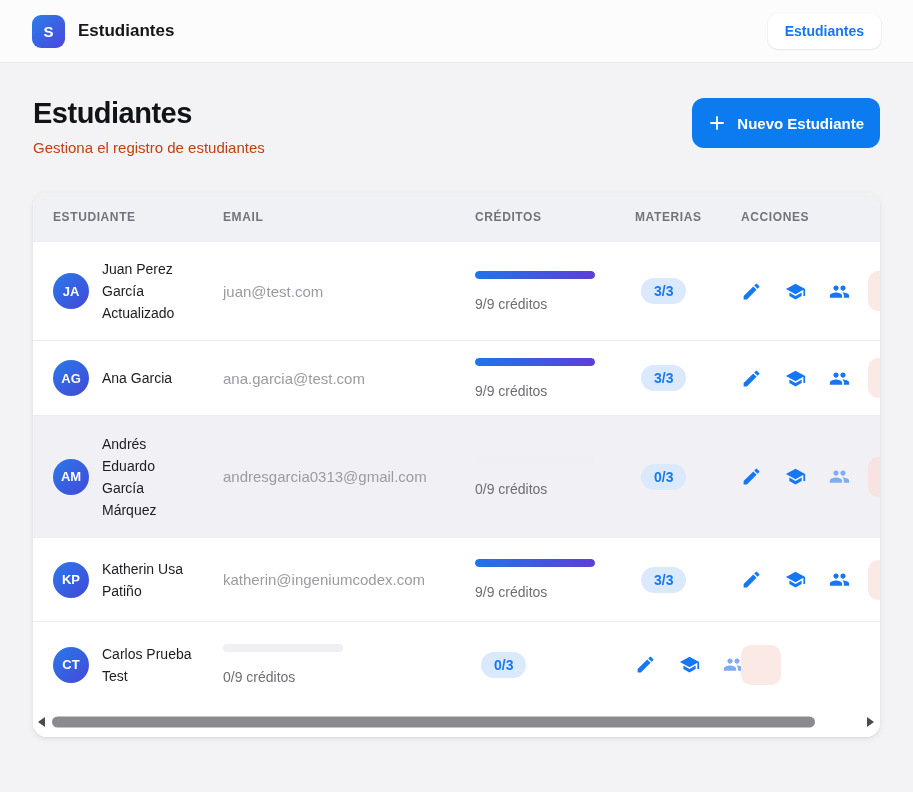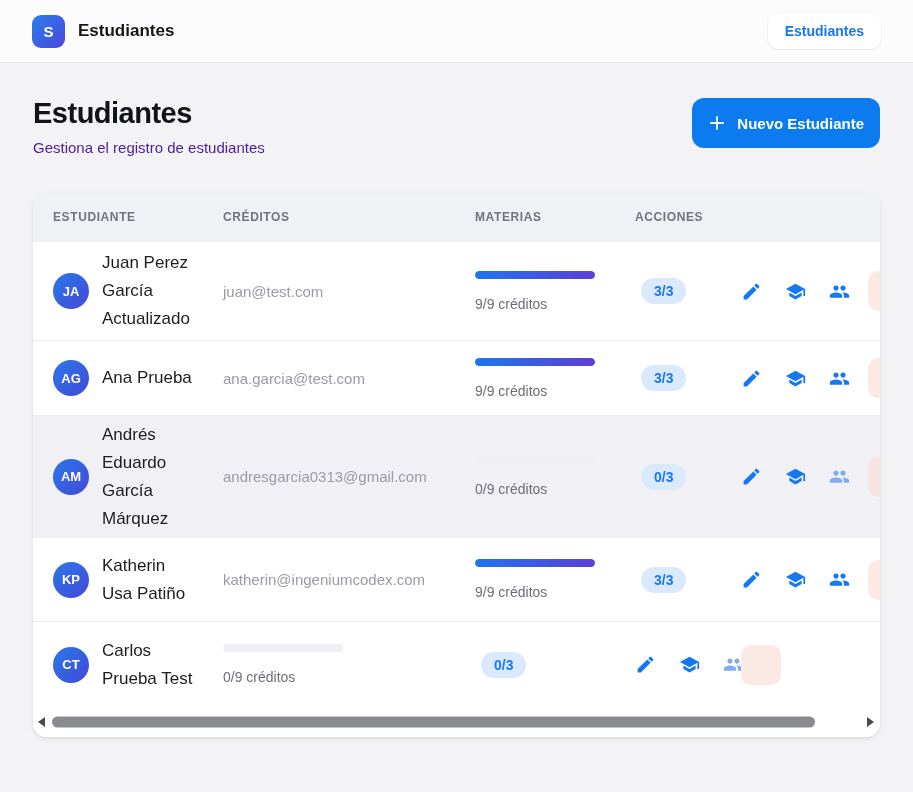--- a/index.html
+++ b/index.html
@@ -34,21 +34,21 @@
     cursor:pointer;
   }
 
   
   .main { padding:0 33px; }
   .page-header {
     margin-top:34px;
     display:flex; justify-content:space-between; align-items:flex-start;
   }
   .page-title { font-size:29px; font-weight:700; letter-spacing:-.5px; color:#121317; }
-  .page-subtitle { margin-top:9px; font-size:15px; color:#4c1d95; }
+  .page-subtitle { margin-top:9px; font-size:15px; color:#c2410c; }
   .btn-primary {
     display:flex; align-items:center; gap:11px;
     height:50px; padding:0 16px; margin-top:1px;
     background:#0d7bf0; color:#fff; border:none; border-radius:12px;
     font-family:inherit; font-size:15px; font-weight:600; cursor:pointer;
   }
   .btn-primary svg { display:block; }
 
   
   .card {
@@ -74,21 +74,21 @@
   .r0 { min-height:99px; } .r1 { min-height:75px; } .r2 { min-height:122px; }
   .r3 { min-height:84px; } .r4 { min-height:86px; }
 
   .student-cell { display:flex; align-items:center; gap:13px; }
   .avatar {
     flex:0 0 36px; width:36px; height:36px; border-radius:50%;
     background:linear-gradient(135deg,#2b79e9,#4348d8);
     color:#fff; font-size:13px; font-weight:700;
     display:flex; align-items:center; justify-content:center;text-align:center;
   }
-  .student-name { width:94px; font-size:17px; font-weight:500; color:#1c1d21; line-height:28px; }
+  .student-name { width:94px; font-size:14px; font-weight:500; color:#1c1d21; line-height:22px; }
   .email { font-size:15px; color:#9a9ba3; }
 
   .bar-track { width:120px; height:8px; border-radius:4px; background:#eef0f3; overflow:hidden; }
   .bar-fill { height:100%; border-radius:4px; background:linear-gradient(90deg,#1d76ec,#5e3ed8); }
   .credits-label { margin-top:17px; font-size:14px; color:#6d6e76; }
 
   .badge {
     display:inline-block; margin-left:6px;
     padding:5px 13px; border-radius:999px;
     background:#dbe9fd; color:#1778f2; font-size:14px; font-weight:700;
@@ -144,20 +144,21 @@
       <span>Nuevo Estudiante</span>
     </button>
   </div>
 
   <section class="card">
     <div class="scroll-clip">
       <div class="inner">
 
         <div class="grid-row thead">
           <div>Estudiante</div>
+          <div>Email</div>
           <div>Créditos</div>
           <div>Materias</div>
           <div>Acciones</div>
           <div></div>
         </div>
 
         <div class="grid-row row r0">
           <div class="student-cell">
             <div class="avatar">JA</div>
             <div class="student-name">Juan Perez García Actualizado</div>
@@ -182,21 +183,21 @@
             <button class="icon-btn"><span><svg viewBox="0 0 24 24">
                     <path d="M16 11c1.66 0 2.99-1.34 2.99-3S17.66 5 16 5c-1.66 0-3 1.34-3 3s1.34 3 3 3zm-8 0c1.66 0 2.99-1.34 2.99-3S9.66 5 8 5C6.34 5 5 6.34 5 8s1.34 3 3 3zm0 2c-2.33 0-7 1.17-7 3.5V19h14v-2.5c0-2.33-4.67-3.5-7-3.5zm8 0c-.29 0-.62.02-.97.05 1.16.84 1.97 1.97 1.97 3.45V19h6v-2.5c0-2.33-4.67-3.5-7-3.5z"></path>
                   </svg></span></button>
           </div>
           <button class="delete-btn"></button>
         </div>
 
         <div class="grid-row row r1">
           <div class="student-cell">
             <div class="avatar">AG</div>
-            <div class="student-name">Ana Prueba</div>
+            <div class="student-name">Ana Garcia</div>
           </div>
           <div class="email">ana.garcia@test.com</div>
           <div>
             <div class="bar-track">
               <div class="bar-fill" style="width: 100%;"></div>
             </div>
             <div class="credits-label">9/9 créditos</div>
           </div>
           <div>
             <span class="badge">3/3</span>

